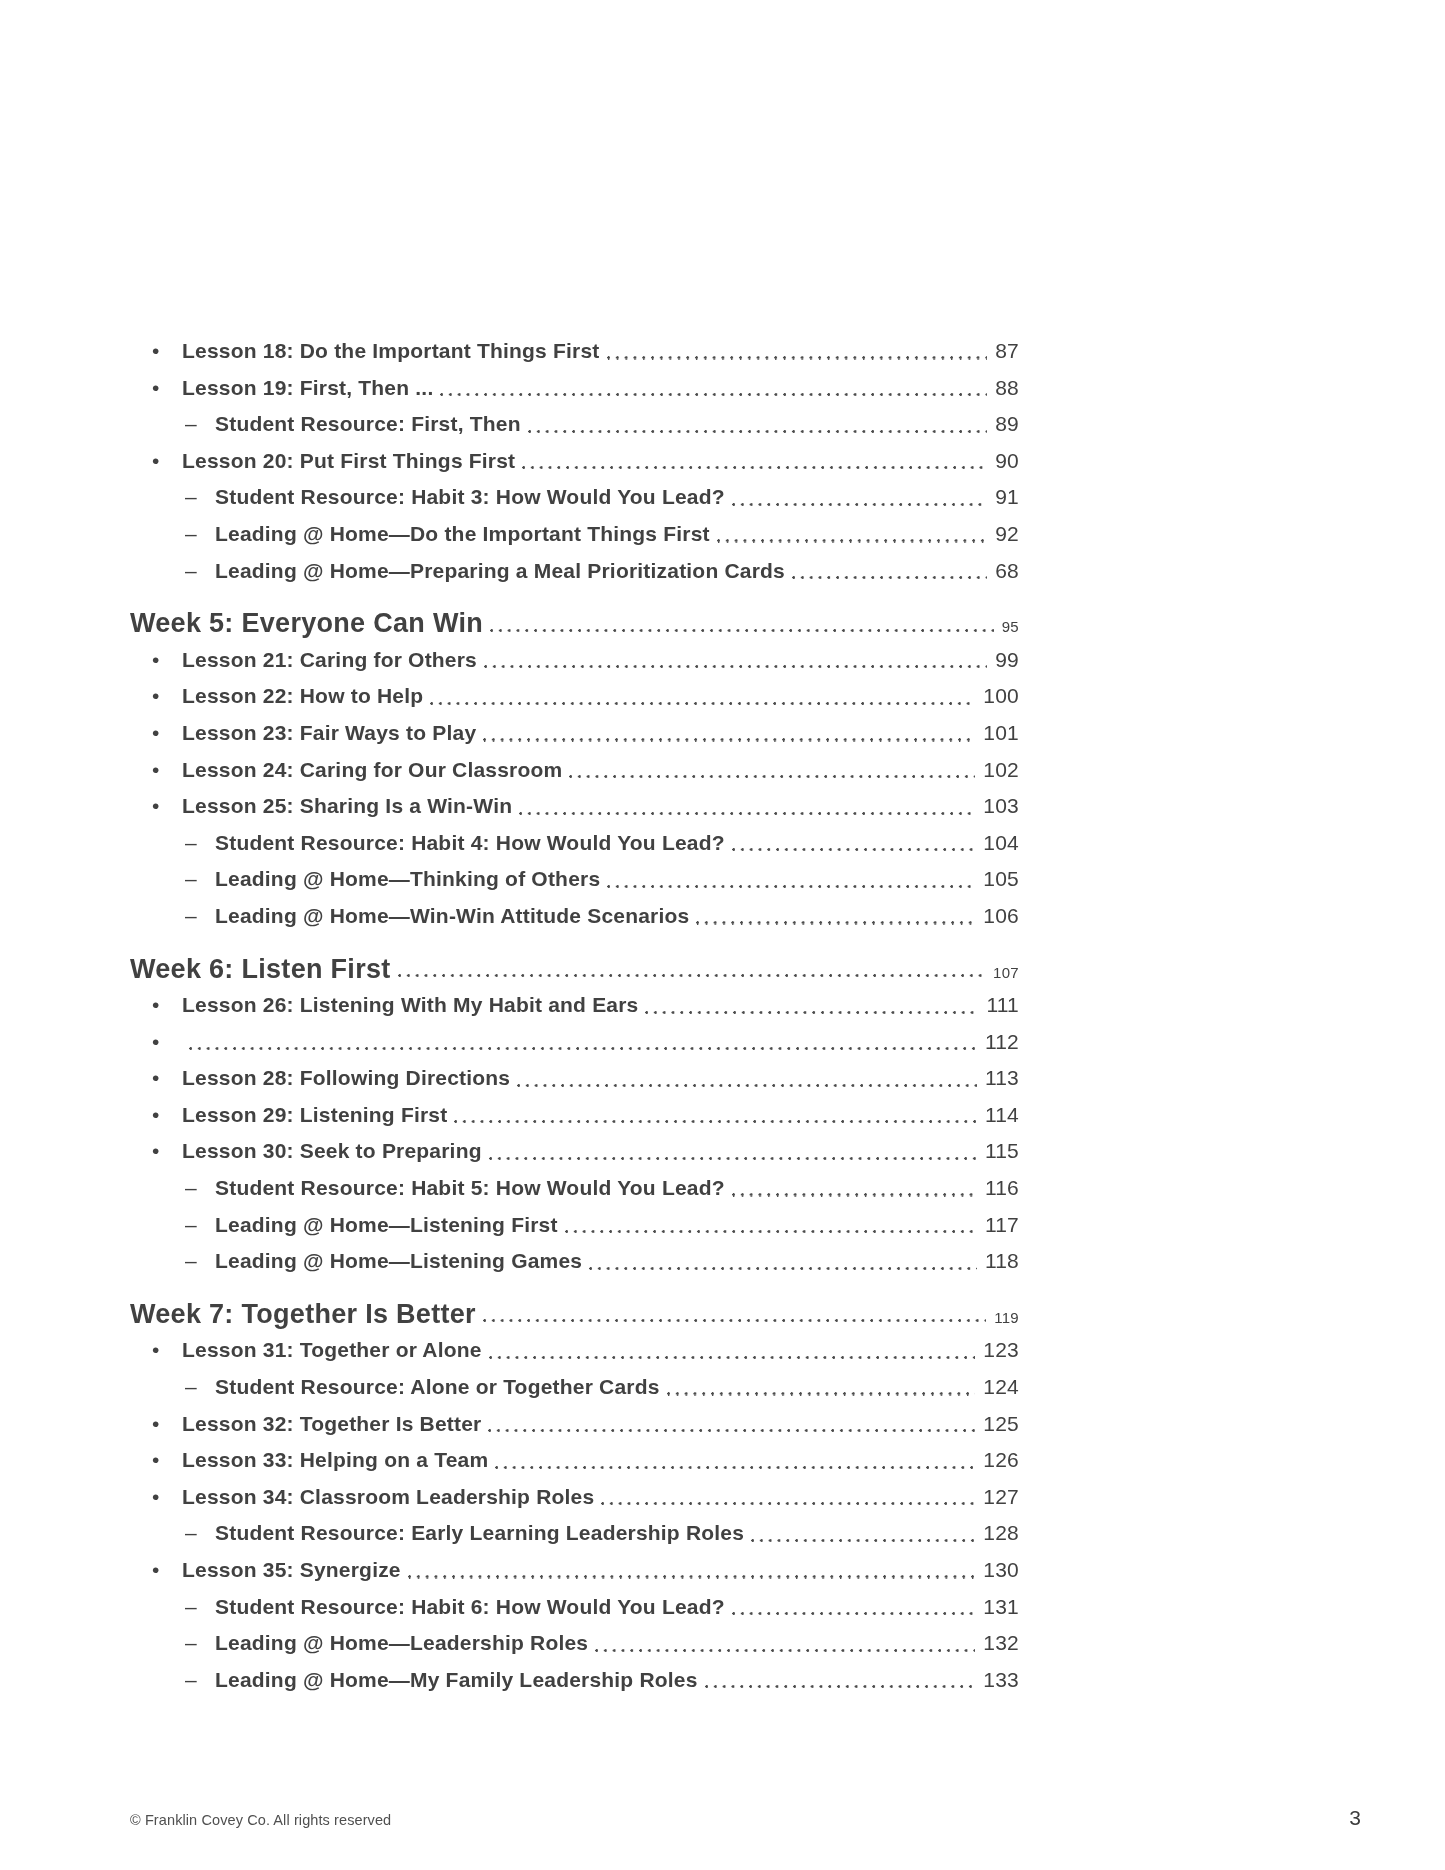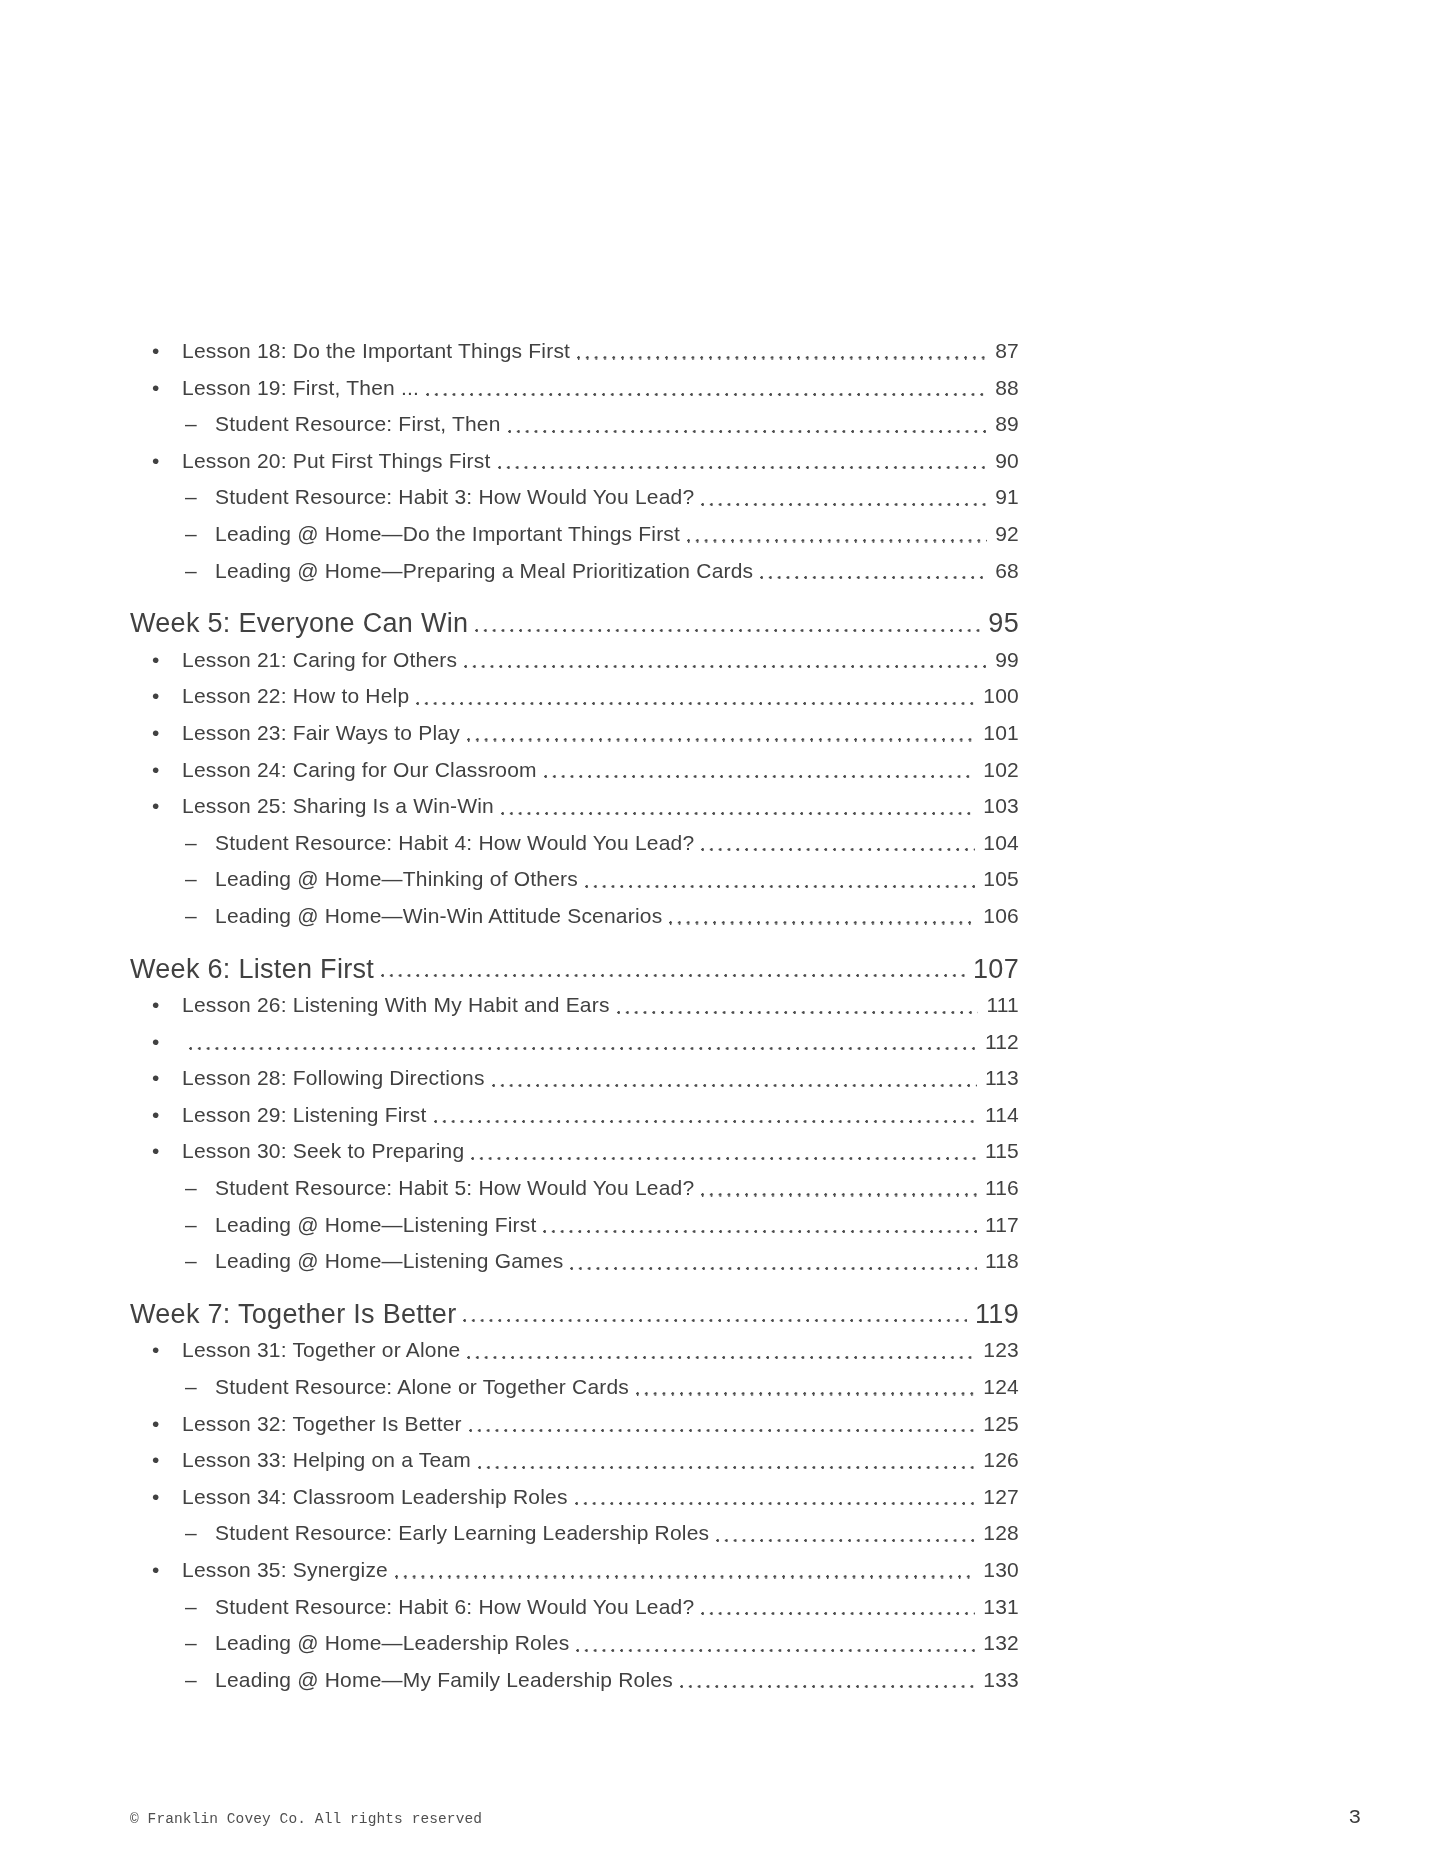--- a/index.html
+++ b/index.html
@@ -25,45 +25,44 @@
     line-height: 36.6px;
     font-size: 21px;
     letter-spacing: 0.2px;
     white-space: nowrap;
   }
   .row.heading {
     font-size: 27px;
     letter-spacing: 0.3px;
     margin-top: 16px;
   }
-  .row.heading .page-num { font-size: 27px; }
+  .row.heading .page-num { font-size: 15px; }
   .row.lvl1 { padding-left: 22px; }
   .row.lvl2 { padding-left: 55px; }
   .marker { flex: none; width: 30px; }
-  .label { flex: none; }
+  .label { flex: none; font-weight: bold; }
   .dots {
     flex: 1 1 auto;
     align-self: flex-end;
     height: 3.2px;
     margin: 0 8px 10px 7px;
     background-image: radial-gradient(circle at 1.6px 1.6px, #4d4d4d 1.25px, rgba(0,0,0,0) 1.6px);
     background-size: 8.8px 3.2px;
     background-repeat: repeat-x;
     background-position: left bottom;
   }
   .page-num { flex: none; text-align: center; }
   .footer {
     position: absolute;
     left: 130px;
     right: 84px;
     top: 1806px;
     display: flex;
     justify-content: space-between;
     align-items: baseline;
-    font-family: Liberation Mono, monospace;
   }
   .footer .copyright { font-size: 14.5px; color: #4f4f4f; letter-spacing: 0.1px; }
   .footer .folio { font-size: 21px; color: #3c3c3c; }
 </style>
 </head>
 <body>
 
 <div class="page">
   <div class="toc">
       <div class="toc-group">

